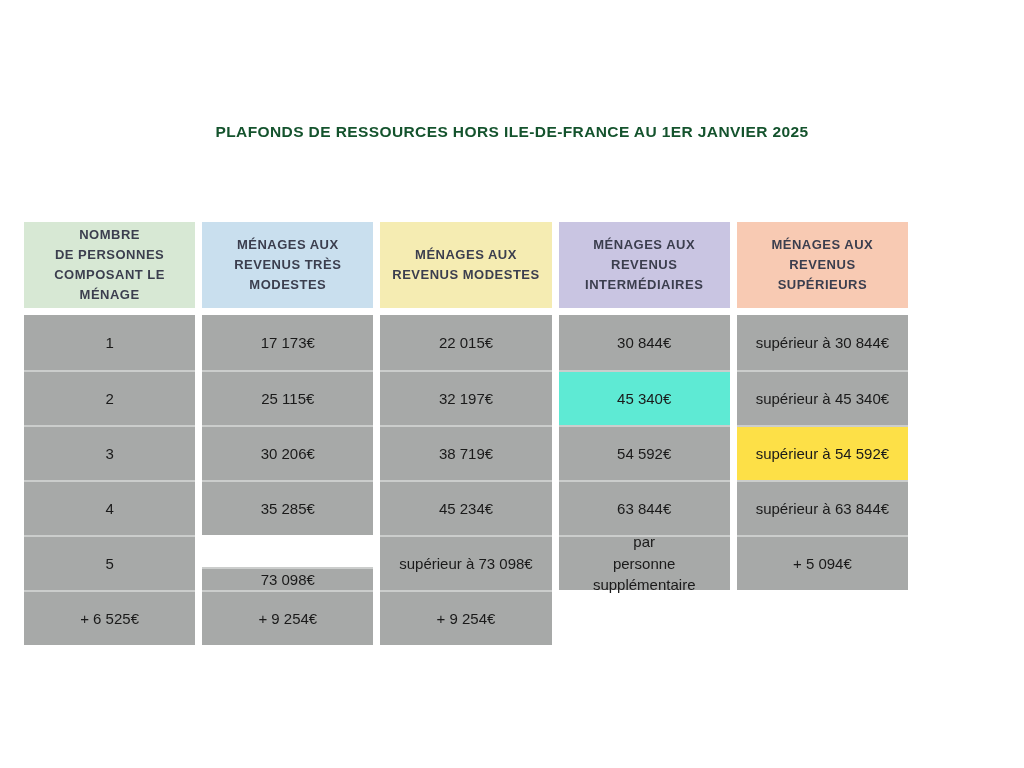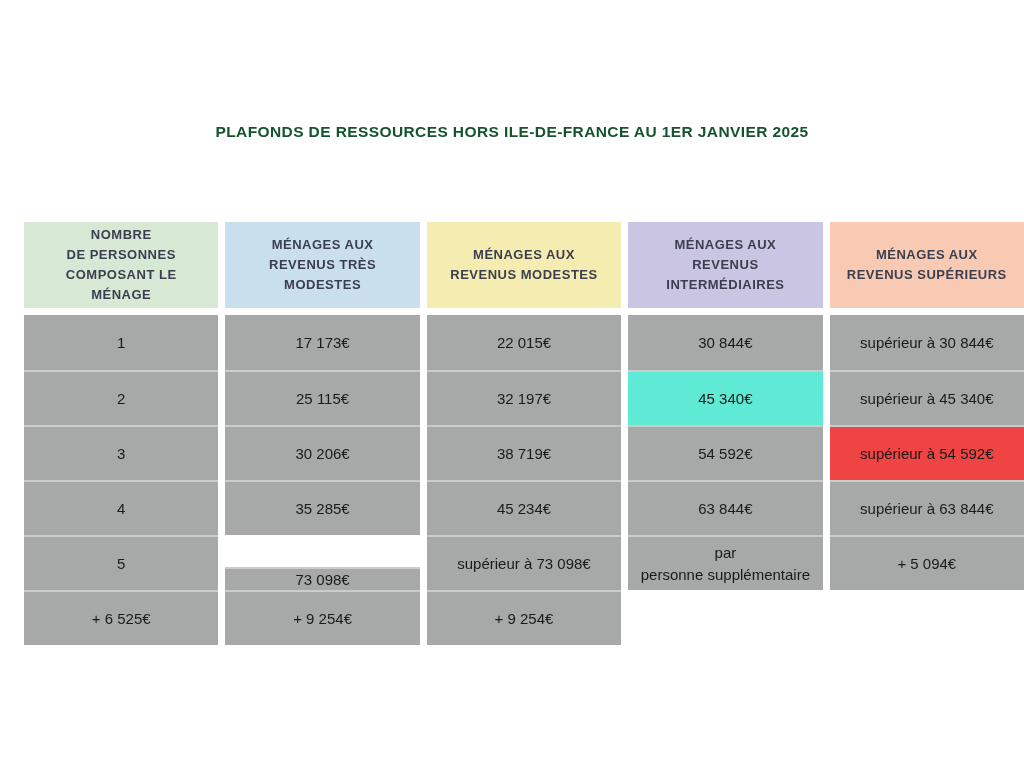--- a/index.html
+++ b/index.html
@@ -18,21 +18,21 @@
     text-align: center;
     font-size: 15.5px;
     font-weight: bold;
     letter-spacing: 0.4px;
     color: #14532d;
   }
   .table-wrap {
     position: absolute;
     top: 222px;
     left: 24px;
-    width: 1000px;
+    width: 884px;
   }
   .header-row, .body-grid {
     display: grid;
     grid-template-columns: repeat(5, 1fr);
     column-gap: 7px;
   }
   .header-row { height: 86px; }
   .body-grid { margin-top: 7px; grid-auto-rows: 55px; }
   .header-cell {
     display: flex;
@@ -89,21 +89,21 @@
       <div class="body-cell" style="background: rgb(167, 169, 168);">supérieur à 30 844€</div>
       <div class="body-cell divided" style="background: rgb(167, 169, 168);">2</div>
       <div class="body-cell divided" style="background: rgb(167, 169, 168);">25 115€</div>
       <div class="body-cell divided" style="background: rgb(167, 169, 168);">32 197€</div>
       <div class="body-cell divided" style="background: #5eead4;">45 340€</div>
       <div class="body-cell divided" style="background: rgb(167, 169, 168);">supérieur à 45 340€</div>
       <div class="body-cell divided" style="background: rgb(167, 169, 168);">3</div>
       <div class="body-cell divided" style="background: rgb(167, 169, 168);">30 206€</div>
       <div class="body-cell divided" style="background: rgb(167, 169, 168); text-align: center;">38 719€</div>
       <div class="body-cell divided" style="background: rgb(167, 169, 168);">54 592€</div>
-      <div class="body-cell divided" style="background: #ef4444;">supérieur à 54 592€</div>
+      <div class="body-cell divided" style="background: #fde047;">supérieur à 54 592€</div>
       <div class="body-cell divided" style="background: rgb(167, 169, 168);">4</div>
       <div class="body-cell divided" style="background: rgb(167, 169, 168);">35 285€</div>
       <div class="body-cell divided" style="background: rgb(167, 169, 168);">45 234€</div>
       <div class="body-cell divided" style="background: rgb(167, 169, 168);">63 844€</div>
       <div class="body-cell divided" style="background: rgb(167, 169, 168);">supérieur à 63 844€</div>
       <div class="body-cell divided" style="background: rgb(167, 169, 168);">5</div>
       <div class="body-cell divided" style="background: rgb(167, 169, 168); margin-top: 32px;">73 098€</div>
       <div class="body-cell divided" style="background: rgb(167, 169, 168);">supérieur à 73 098€</div>
       <div class="body-cell divided small-label" style="background: rgb(167, 169, 168);">par
 personne supplémentaire</div>

